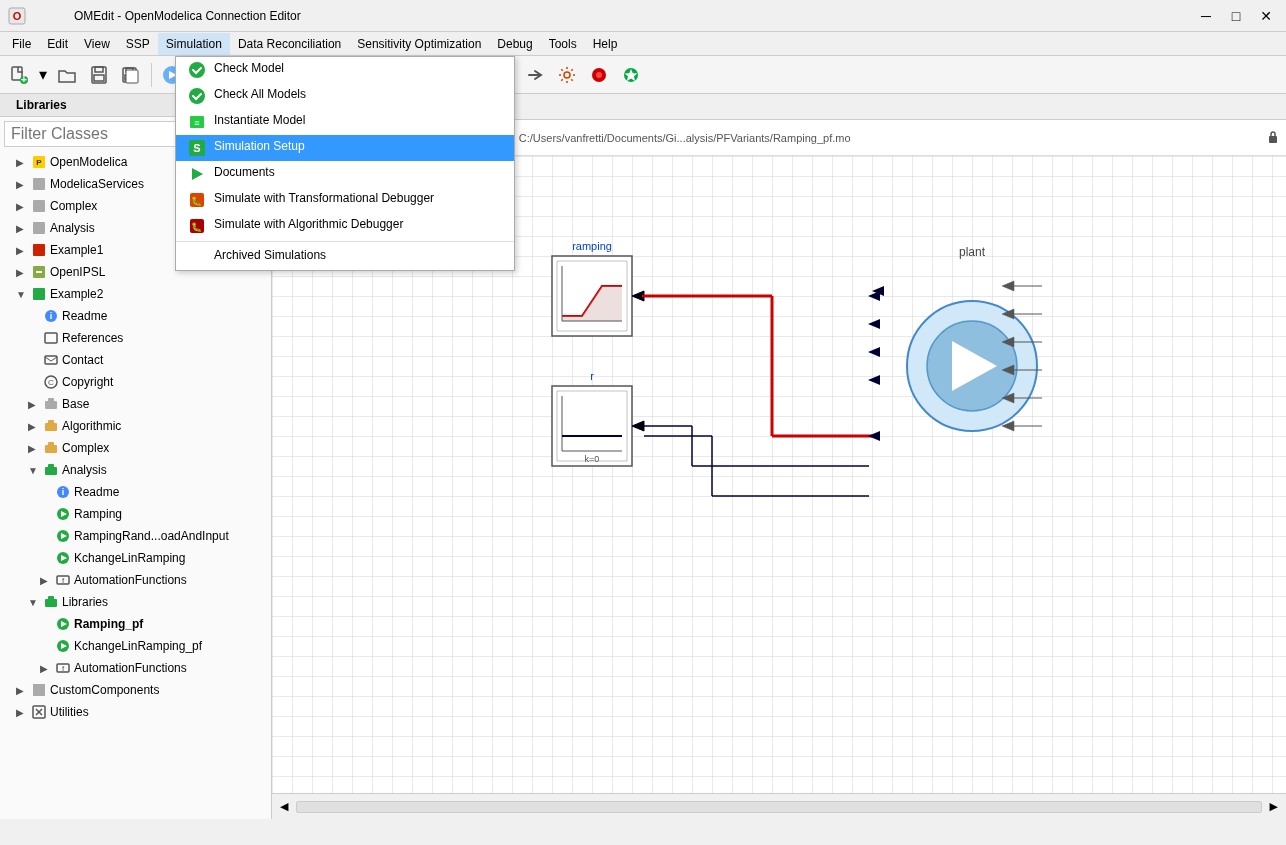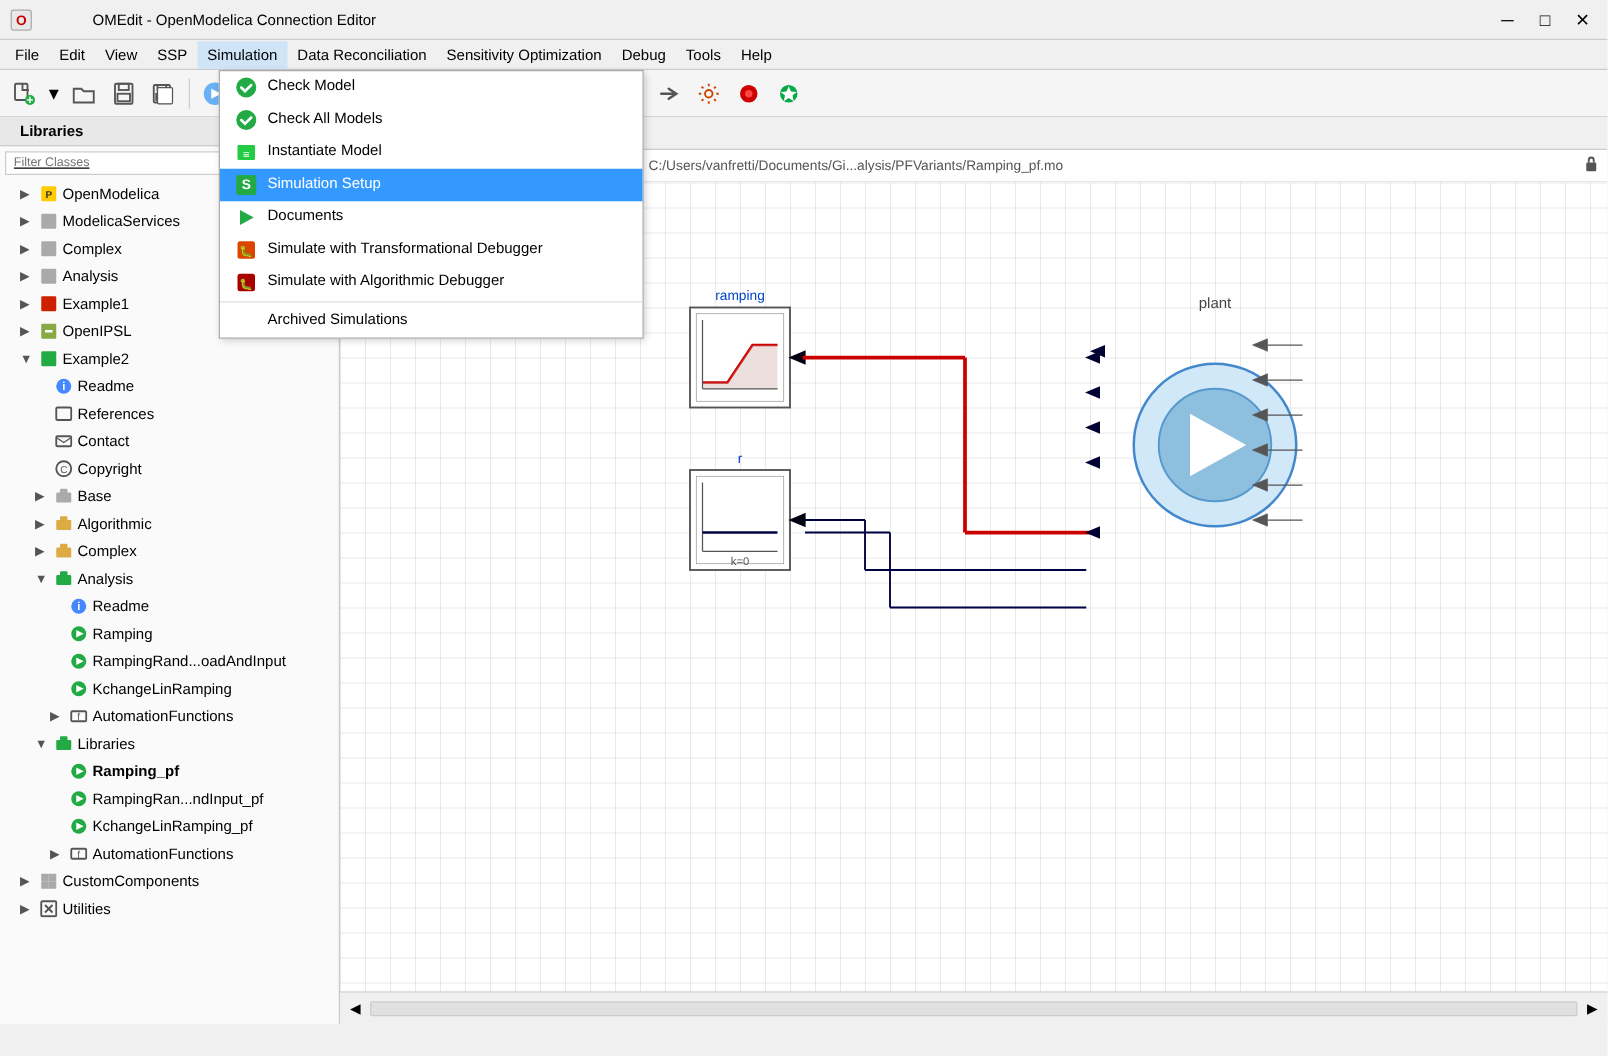--- a/index.html
+++ b/index.html
@@ -96,23 +96,22 @@
       background: #e8e8e8;
       padding: 4px 16px;
       font-weight: bold;
       font-size: 12px;
       border-bottom: 1px solid #ccc;
     }
     #filter-input {
       padding: 3px 6px;
       border: 1px solid #ccc;
       margin: 4px;
-      font-size: 10px;
+      font-size: 16px;
       width: calc(100% - 8px);
-      text-decoration: underline;
     }
     #tree {
       flex: 1;
       overflow-y: auto;
       overflow-x: hidden;
     }
     .tree-item {
       display: flex;
       align-items: center;
       padding: 1px 4px;
@@ -157,21 +156,21 @@
 
     
     #breadcrumb {
       display: flex;
       align-items: center;
       padding: 2px 6px;
       background: #fff;
       border-bottom: 1px solid #ddd;
       font-size: 11px;
       gap: 4px;
-      height: 26px;
+      height: 36px;
     }
     .breadcrumb-item { color: #333; }
     .breadcrumb-sep { color: #999; }
 
     
     #diagram {
       flex: 1;
       background: white;
       position: relative;
       overflow: hidden;
@@ -681,30 +680,20 @@
         <span class="expand-arrow"></span>
         <span class="tree-icon">
           <svg width="14" height="14">
               <circle cx="7" cy="7" r="6" fill="#22aa44"></circle>
               <polygon points="5,4 5,10 11,7" fill="white"></polygon>
             </svg>
         </span>
         <span>Ramping_pf</span>
       </div>
 
-      <div class="tree-item indent-3">
-        <span class="expand-arrow"></span>
-        <span class="tree-icon">
-          <svg width="14" height="14">
-              <circle cx="7" cy="7" r="6" fill="#22aa44"></circle>
-              <polygon points="5,4 5,10 11,7" fill="white"></polygon>
-            </svg>
-        </span>
-        <span>RampingRan...ndInput_pf</span>
-      </div>
 
       <div class="tree-item indent-3">
         <span class="expand-arrow"></span>
         <span class="tree-icon">
           <svg width="14" height="14">
               <circle cx="7" cy="7" r="6" fill="#22aa44"></circle>
               <polygon points="5,4 5,10 11,7" fill="white"></polygon>
             </svg>
         </span>
         <span>KchangeLinRamping_pf</span>

